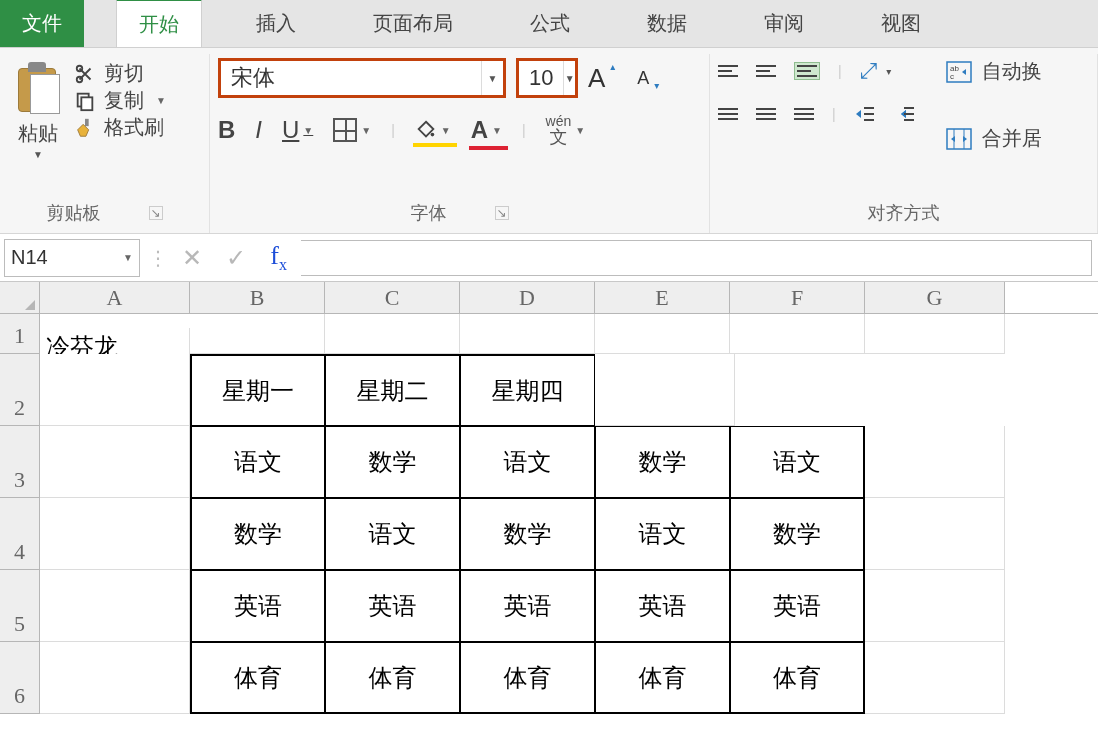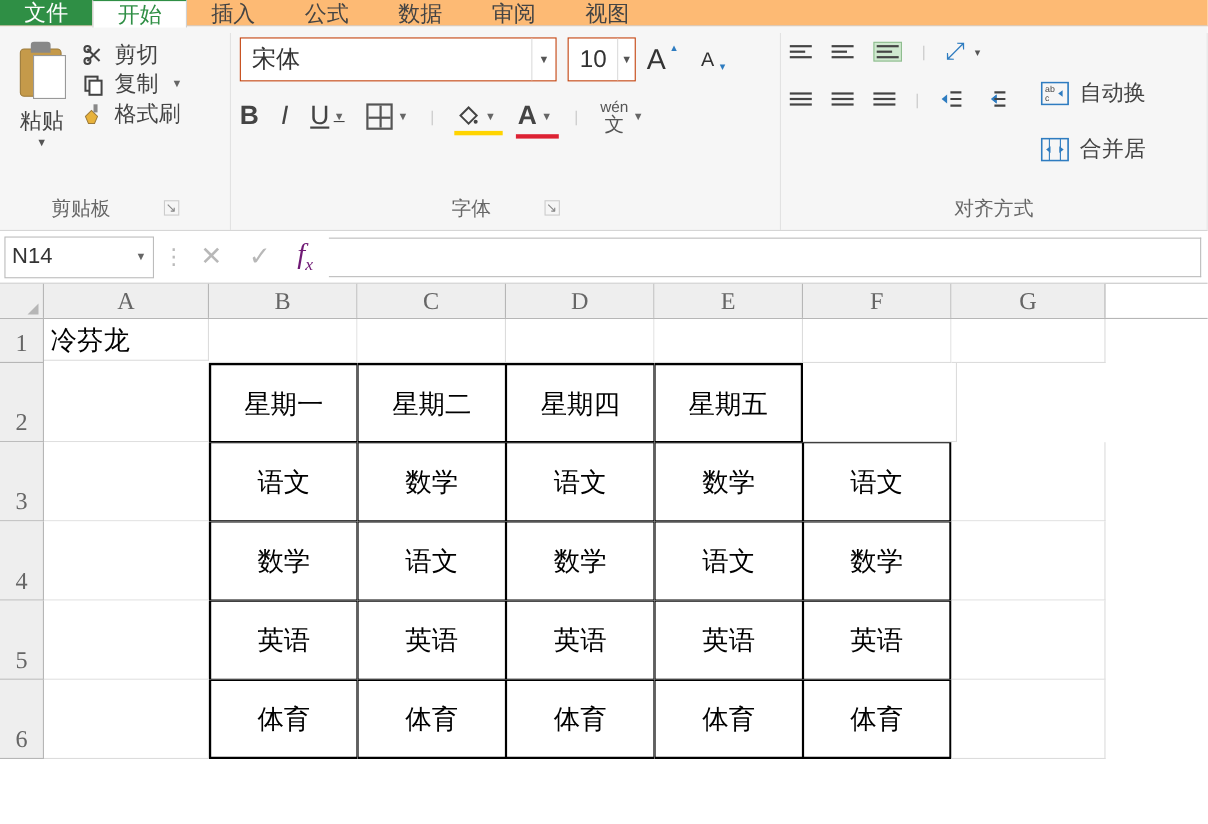--- a/index.html
+++ b/index.html
@@ -8,23 +8,24 @@
     background: #fff;
     font-size: 14px;
     color: #333;
     width: 1098px;
     overflow: hidden;
   }
   
   .tabbar {
     display: flex;
     align-items: stretch;
-    height: 24px;
+    height: 48px;
     border-bottom: 1px solid #d0d0d0;
-    background: #fdba74;
+    background: #e5e5e5;
+    gap: 32px;
   }
   .file-tab {
     background: #2f8f45;
     color: #fff;
     display: flex;
     align-items: center;
     padding: 0 22px;
     font-size: 20px;
     font-weight: 500;
     height: 100%;
@@ -99,21 +100,21 @@
   .paste-label { font-size:20px; color:#444; }
   .paste-dd    { font-size:10px; color:#555; margin-top:-2px;}
   .clip-side { display:flex; flex-direction:column; padding-top:2px;}
   .clip-item { display:flex; align-items:center; gap:8px; font-size:20px; color:#444;}
   .clip-item .dd { font-size:10px; color:#666; margin-left:4px;}
   .sci { width:22px; height:22px; display:inline-block;}
   
   .font-body { display:flex; flex-direction:column; gap:16px;}
   .font-row1 { display:flex; align-items:center; gap:10px;}
   .font-row2 { display:flex; align-items:center; gap:20px;}
-  .combo { display:flex; align-items:center; border:1px solid #c2410c; background:#fff; height:40px; }
+  .combo { display:flex; align-items:center; border:3px solid #c2410c; background:#fff; height:40px; }
   .combo .txt { padding:0 10px; font-size:22px; color:#333; white-space:nowrap;}
   .combo .dd  { width:22px; text-align:center; color:#555; border-left:1px solid #dcdcdc; font-size:10px; height:100%; display:flex; align-items:center; justify-content:center;}
   .font-name { width:288px; justify-content:space-between;}
   .font-size { width:62px; justify-content:space-between;}
   .A-big  { font-size:26px; position:relative;}
   .A-small{ font-size:18px; position:relative;}
   .A-big::after  { content:"▴"; font-size:10px; color:#2e7cc0; position:absolute; right:-10px; top:-2px;}
   .A-small::after{ content:"▾"; font-size:10px; color:#2e7cc0; position:absolute; right:-10px; bottom:-2px;}
   .ic { font-size:24px; color:#444; display:inline-flex; align-items:center; gap:4px;}
   .ic .dd { font-size:10px; color:#666;}
@@ -132,57 +133,58 @@
   .align-col  { display:flex; flex-direction:column; gap:20px;}
   .align-row  { display:flex; gap:18px; align-items:center;}
   .alic { display:inline-flex; flex-direction:column; gap:3px;}
   .alic span{display:block;height:2px;background:#444;}
   .alic.top span:nth-child(1){width:20px;} .alic.top span:nth-child(2){width:14px;} .alic.top span:nth-child(3){width:20px;}
   .alic.just span{width:20px;} 
   .orient{font-size:22px;color:#2e7cc0;position:relative;}
   .orient::after{content:"▾";font-size:10px;color:#555;position:absolute;right:-14px;top:8px;}
   .indent{display:inline-flex;align-items:center;gap:2px;}
   .indent svg{display:block;}
-  .wrap-merge{display:flex;flex-direction:column;gap:24px;margin-top:37px;}
+  .wrap-merge{display:flex;flex-direction:column;gap:40px;}
   .wm{display:flex;align-items:center;gap:10px;font-size:20px;color:#444;}
   
   .fxbar {
     display:flex;
     align-items:center;
     height:48px;
     border-bottom:1px solid #c8c8c8;
     background:#fff;
     padding:6px 4px;
   }
   .namebox{width:136px;height:38px;border:1px solid #bcbcbc;display:flex;align-items:center;justify-content:space-between;padding:0 6px;font-size:20px;color:#333;background:#fff;}
   .namebox .dd{font-size:10px;color:#666;}
   .fx-sep{width:8px;}
   .fx-btns{display:flex;align-items:center;gap:24px;padding:0 14px;color:#b8b8b8;font-size:24px;}
   .fx-check{color:#b8b8b8;}
-  .fx-f{font-family:"Times New Roman",serif;font-style:italic;font-size:26px;color:#701a75;}
+  .fx-f{font-family:"Times New Roman",serif;font-size:26px;color:#1d4ed8;}
   .fx-f sub{font-size:16px;}
   .fx-input{flex:1;height:36px;border:1px solid #bcbcbc;border-left:none;display:flex;align-items:center;padding:0 8px;font-size:18px;background:#fff;margin-right:2px;}
   
   .sheet{display:block;}
   .colhdr{display:flex;height:32px;border-bottom:1px solid #b6b6b6;}
   .corner{width:40px;border-right:1px solid #b6b6b6;background:#eee;position:relative;}
   .corner::after{content:"";position:absolute;right:4px;bottom:3px;width:0;height:0;border-left:10px solid transparent;border-bottom:10px solid #b6b6b6;}
   .ch{flex:0 0 auto;border-right:1px solid #b6b6b6;display:flex;align-items:center;justify-content:center;font-family:"Times New Roman",serif;font-size:22px;color:#666;background:#eee;}
   .row{display:flex;}
   .rh{width:40px;border-right:1px solid #b6b6b6;border-bottom:1px solid #b6b6b6;display:flex;align-items:flex-end;justify-content:center;padding-bottom:4px;font-family:"Times New Roman",serif;font-size:22px;color:#666;background:#eee;}
   .cell{border-right:1px solid #dcdcdc;border-bottom:1px solid #dcdcdc;display:flex;align-items:center;justify-content:center;font-size:24px;color:#000;font-family:"SimSun","宋体",serif;background:#fff;}
   .cell.namecell{justify-content:flex-start;padding-left:6px;}
 </style>
 </head>
 <body>
 
 <div class="tabbar">
   <div class="file-tab">文件</div>
   <div class="tab active">开始</div>
   <div class="tab">插入</div>
+  <div class="tab">页面布局</div>
   <div class="tab">公式</div>
   <div class="tab">数据</div>
   <div class="tab">审阅</div>
   <div class="tab">视图</div>
 </div>
 
 <div class="ribbon">
 
   <div class="ribbon-group" style="width:210px;">
     <div class="group-body">
@@ -403,35 +405,34 @@
       <div class="ch" style="width: 135px;">B</div>
       <div class="ch" style="width: 135px;">C</div>
       <div class="ch" style="width: 135px;">D</div>
       <div class="ch" style="width: 135px;">E</div>
       <div class="ch" style="width: 135px;">F</div>
       <div class="ch" style="width: 140px;">G</div>
     </div>
   <div id="rows">
       <div class="row" style="height: 40px;">
         <div class="rh" style="height: 40px;">1</div>
-        <div class="cell namecell" style="width: 150px; height: 38px;">冷芬龙</div>
+        <div class="cell namecell" style="width: 150px; height: 38px; margin-top: 14px;">冷芬龙</div>
         <div class="cell" style="width: 135px; height: 40px;"></div>
         <div class="cell" style="width: 135px; height: 40px;"></div>
         <div class="cell" style="width: 135px; height: 40px;"></div>
         <div class="cell" style="width: 135px; height: 40px;"></div>
         <div class="cell" style="width: 135px; height: 40px;"></div>
         <div class="cell" style="width: 140px; height: 40px;"></div>
       </div>
       <div class="row" style="height: 72px;">
         <div class="rh" style="height: 72px;">2</div>
         <div class="cell" style="width: 150px; height: 72px;"></div>
         <div class="cell" style="width: 135px; height: 72px; border-width: 2px 1px 1px 2px; border-style: solid; border-color: rgb(0, 0, 0);">星期一</div>
         <div class="cell" style="width: 135px; height: 72px; border-width: 2px 1px 1px; border-style: solid; border-color: rgb(0, 0, 0);">星期二</div>
         <div class="cell" style="width: 135px; height: 72px; border-width: 2px 1px 1px; border-style: solid; border-color: rgb(0, 0, 0);">星期四</div>
-        <div class="cell" style="width: 135px; height: 72px; border-width: 2px 2px 1px 1px; border-style: solid; border-color: rgb(0, 0, 0);">星期五</div>
         <div class="cell" style="width: 140px; height: 72px;"></div>
       </div>
       <div class="row" style="height: 72px;">
         <div class="rh" style="height: 72px;">3</div>
         <div class="cell" style="width: 150px; height: 72px;"></div>
         <div class="cell" style="width: 135px; height: 72px; border-width: 1px 1px 1px 2px; border-style: solid; border-color: rgb(0, 0, 0);">语文</div>
         <div class="cell" style="width: 135px; height: 72px; border-width: 1px; border-style: solid; border-color: rgb(0, 0, 0);">数学</div>
         <div class="cell" style="width: 135px; height: 72px; border-width: 1px; border-style: solid; border-color: rgb(0, 0, 0);">语文</div>
         <div class="cell" style="width: 135px; height: 72px; border-width: 1px; border-style: solid; border-color: rgb(0, 0, 0);">数学</div>
         <div class="cell" style="width: 135px; height: 72px; border-width: 1px 2px 1px 1px; border-style: solid; border-color: rgb(0, 0, 0);">语文</div>

